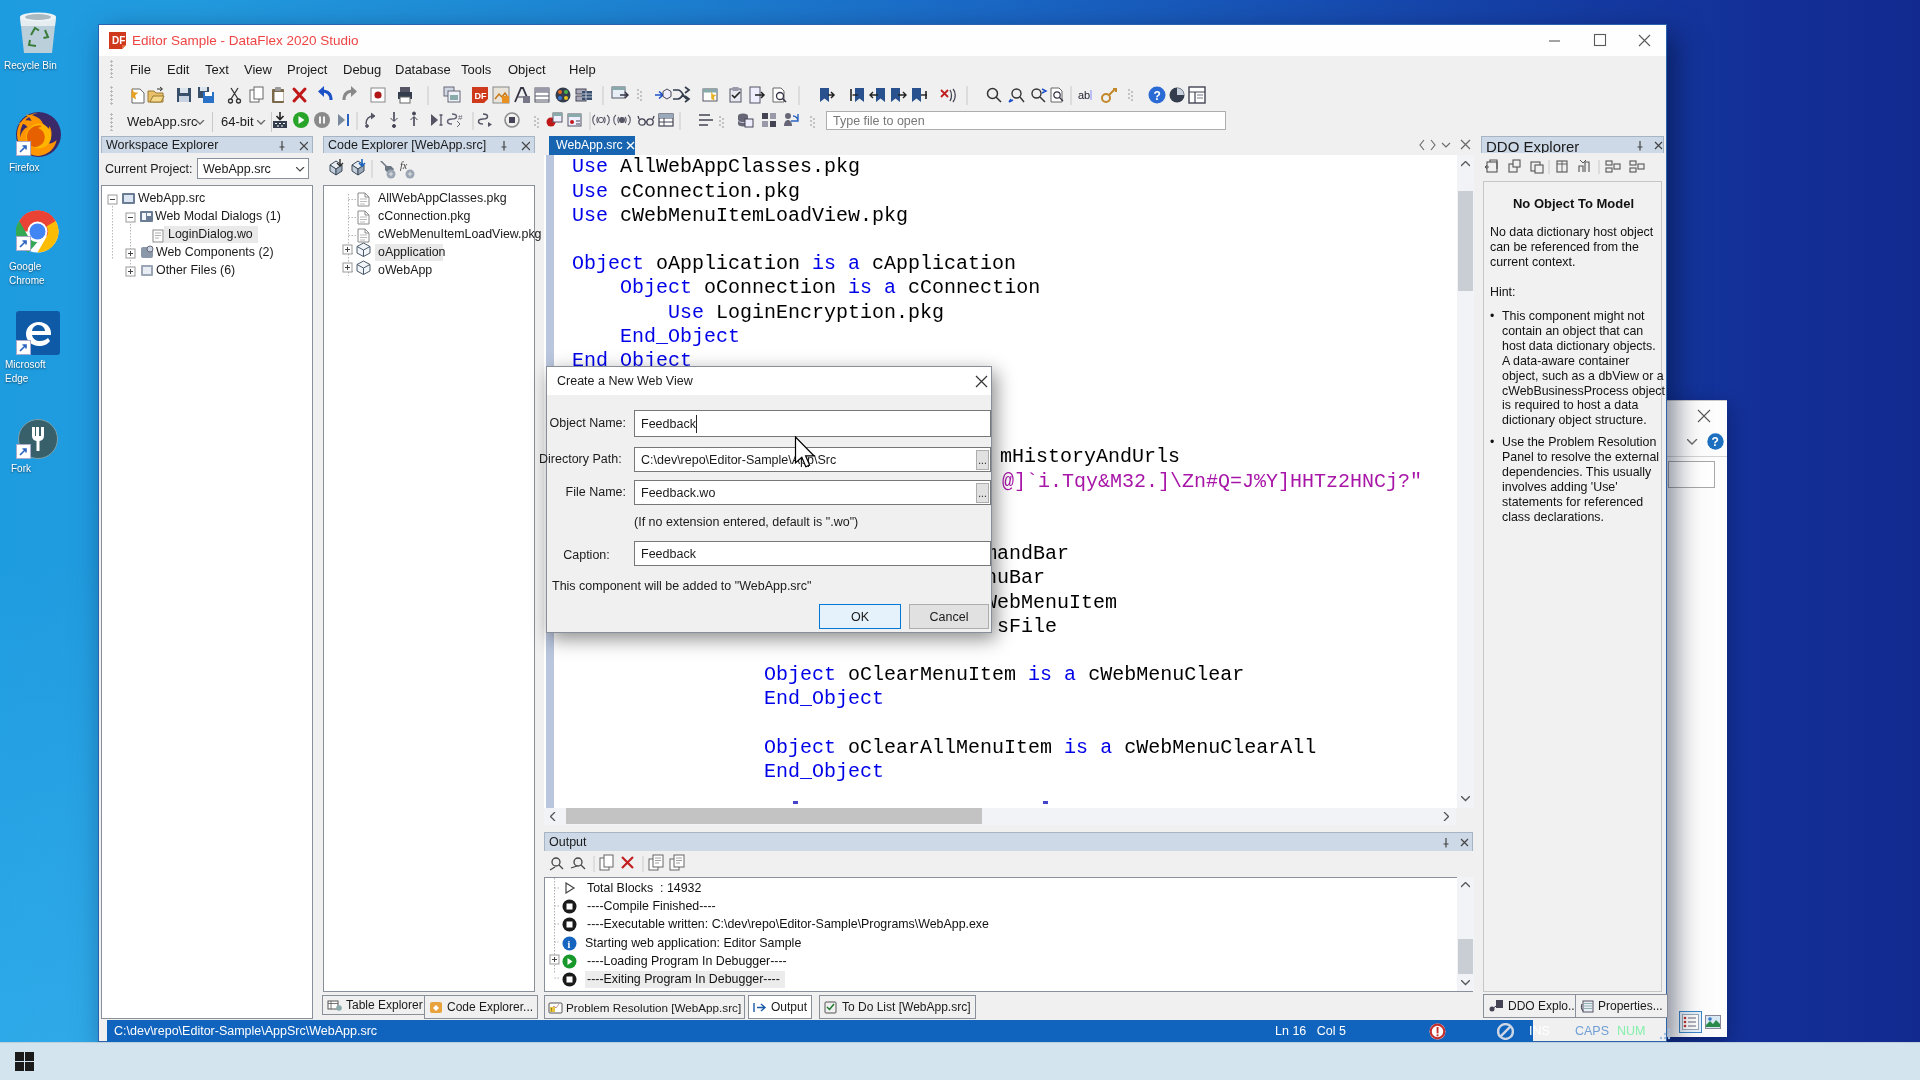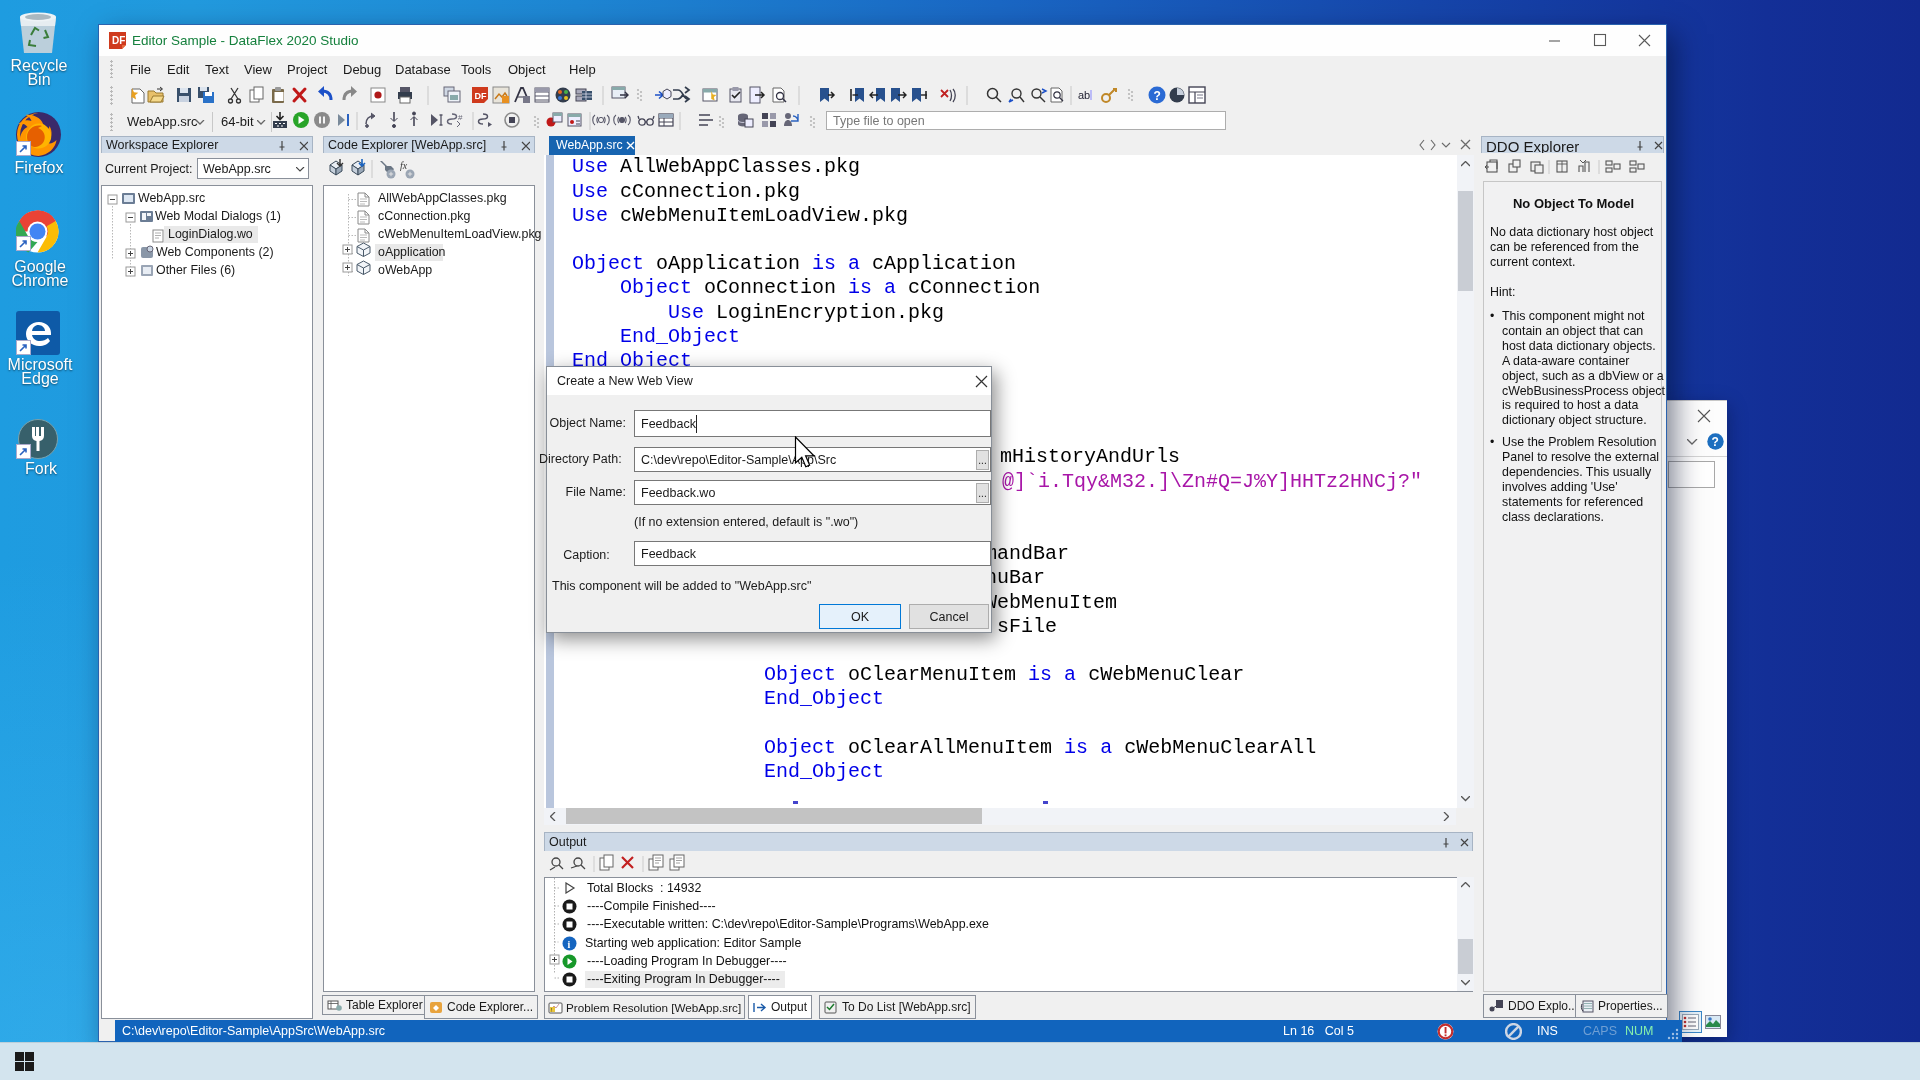--- a/index.html
+++ b/index.html
@@ -1,20 +1,20 @@
 <!DOCTYPE html>
 <html><head><meta charset="utf-8"><style>
 *{margin:0;padding:0;box-sizing:border-box}
 html,body{width:1920px;height:1080px;overflow:hidden;font-family:"Liberation Sans",sans-serif}
 .a{position:absolute}
 #desk{left:0;top:0;width:1920px;height:1080px;background:
 radial-gradient(ellipse 1100px 700px at 3% 97%, rgba(90,205,255,.28) 0%, rgba(90,205,255,0) 70%),
 linear-gradient(90deg, #1e9ce0 0%, #229ade 10%, #1e86d3 30%, #1a67c4 52%, #1646ab 74%, #132f97 92%, #122a90 100%);}
 #taskbar{left:0;top:1042px;width:1920px;height:38px;background:#d3e4ee;border-top:1px solid #bccfda}
-.dlab{color:#fff;font-size:16px;text-align:center;text-shadow:0 1px 2px rgba(0,0,0,.55);line-height:13.5px}
+.dlab{color:#fff;font-size:10px;text-shadow:0 1px 2px rgba(0,0,0,.55);line-height:13.5px}
 #mainwin{left:98px;top:24px;width:1569px;height:1018px;background:#f0f0f0;border:1px solid #2a62ae;box-shadow:8px 10px 26px rgba(0,10,40,.5)}
 .tbtxt{font-size:13px;color:#1a1a1a}
 .hdr{background:#cdd9e7;font-size:12.5px;color:#1a1a1a;border:1px solid #a7b4c4;border-bottom:none}
 .whitebox{background:#fff;border:1px solid #8a909a}
 .tree{font-size:12.4px;color:#1a1a1a}
 .grip{width:4px;background-image:radial-gradient(circle at 1.5px 1.5px,#b9b9b9 1.1px,transparent 1.3px);background-size:4px 4px}
 .mono{font-family:"Liberation Mono",monospace;font-size:20px;line-height:24.2px;white-space:pre}
 .kw{color:#0000e8}
 .tab{border:1px solid #8a909a;background:#f0f0f0;font-size:12px;color:#1a1a1a;display:flex;align-items:center;padding:0 4px;gap:4px;white-space:nowrap}
 .seltab{background:#fff}
@@ -113,21 +113,21 @@
 </div>
 
 <div class="a" id="mainwin">
 
  <div class="a" style="left:0;top:0;width:1567px;height:31px;background:#fefefe">
   <svg class="a" style="left:10px;top:7px" width="17" height="17" viewBox="0 0 17 17">
         <path d="M0 0h17v13l-4 4H0z" fill="#cf3a1d"></path>
         <path d="M17 13l-4 4v-4z" fill="#e8693c"></path>
         <text x="3" y="12" font-size="10" font-weight="bold" fill="#fff" font-family="Liberation Sans">DF</text>
       </svg>
-  <div class="a" style="left:33px;top:8px;font-size:13.5px;color:#15803d">Editor Sample - DataFlex 2020 Studio</div>
+  <div class="a" style="left:33px;top:8px;font-size:13.5px;color:#ef4444">Editor Sample - DataFlex 2020 Studio</div>
   <svg class="a" style="left:1440px;top:0" width="127" height="31" viewBox="0 0 127 31" fill="none" stroke="#5a5a5a" stroke-width="1.1">
    <path d="M10 16h11"></path>
         <rect x="55.5" y="9.5" width="11" height="11"></rect>
         <path d="M100 10l11 11M111 10l-11 11"></path>
   </svg>
  </div>
 
  <div class="a" style="left:0;top:31px;width:1567px;height:26px;background:#f0f0f0">
   <div class="a grip" style="left:11px;top:4px;height:18px"></div>
   <span class="a tbtxt" style="left:31px;top:6px">File</span>
@@ -856,21 +856,21 @@
         <circle cx="4" cy="10" r="2.5" fill="#445"></circle>
         <rect x="8" y="1" width="7" height="8" fill="#445"></rect>
         <path d="M4 10L11 5" stroke="#445"></path>
       </svg>DDO Explo...</div>
  <div class="a tab" style="left:1476px;top:969px;height:24px"><svg width="14" height="13" viewBox="0 0 14 13">
         <rect x="3" y="1" width="10" height="11" fill="#e9eef4" stroke="#556"></rect>
         <path d="M4 3.5h8M4 6h8M4 8.5h8" stroke="#8aa" stroke-width="0.9"></path>
         <path d="M2 4c-1 2-1 5 1 7" fill="none" stroke="#334"></path>
       </svg>Properties...</div>
 
- <div class="a" style="left:16px;top:995px;width:1567px;height:22px;background:#1164bd">
+ <div class="a" style="left:8px;top:995px;width:1426px;height:22px;background:#1164bd">
   <span class="a" style="left:7px;top:4px;font-size:12.5px;color:#fff">C:\dev\repo\Editor-Sample\AppSrc\WebApp.src</span>
   <span class="a" style="left:1168px;top:4px;font-size:12.5px;color:#fff">Ln 16&nbsp;&nbsp;&nbsp;Col 5</span>
   <svg class="a" style="left:1322px;top:3px" width="17" height="17">
         <circle cx="8.5" cy="8.5" r="8" fill="#fff"></circle>
         <circle cx="8.5" cy="8.5" r="6.8" fill="none" stroke="#c32f2f" stroke-width="2.2"></circle>
         <rect x="7.6" y="4" width="1.9" height="6.4" fill="#c32f2f"></rect>
         <rect x="7.6" y="11.4" width="1.9" height="1.9" fill="#c32f2f"></rect>
       </svg>
   <svg class="a" style="left:1390px;top:3px" width="17" height="17">
         <circle cx="8.5" cy="8.5" r="7.4" fill="none" stroke="#cdd6e4" stroke-width="2.4"></circle>

